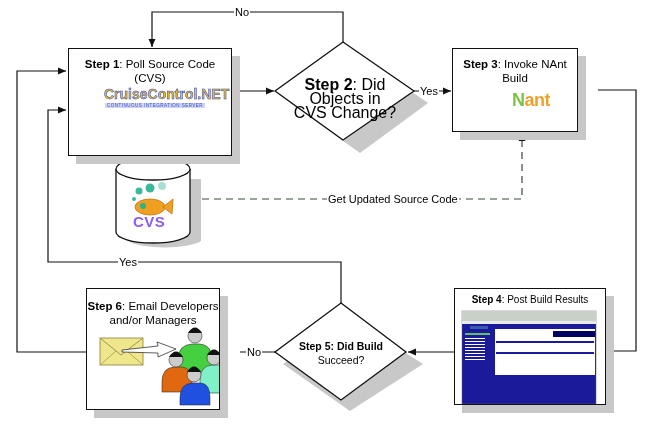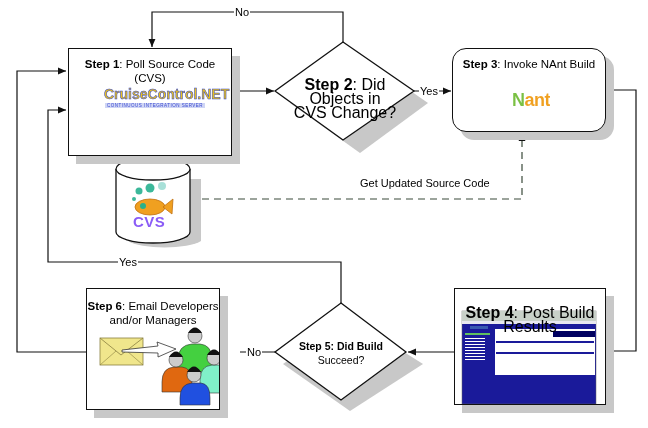--- a/index.html
+++ b/index.html
@@ -146,31 +146,31 @@
 </svg>
 
 <div class="box" style="left:68px; top:48px; width:164px; height:108px;">
   <div class="box-title" style="top:8px;">
     <b>Step 1</b><span>: Poll Source Code (CVS)</span>
   </div>
 </div>
 <div class="abs" style="left:104px; top:86px; font-size:14px; font-weight:bold; color:#e8c020; -webkit-text-stroke:0.5px #2a3fd0; letter-spacing:0px; font-family:'Liberation Sans', sans-serif;">CruiseControl.NET</div>
 <div class="abs" style="left:105px; top:103px; font-size:4.5px; color:#3a4ad0; background:#cfd5f5; letter-spacing:0.5px; padding:0 2px;">CONTINUOUS INTEGRATION SERVER</div>
 
-<div class="box" style="left:452px; top:48px; width:154px; height:84px;border-radius:14px;">
+<div class="box" style="left:452px; top:48px; width:126px; height:84px;">
   <div class="box-title" style="top:8px;">
     <b>Step 3</b><span>: Invoke NAnt Build</span>
   </div>
 </div>
 <div class="abs" style="left:512px; top:90px; font-size:18px; font-weight:bold; letter-spacing:-0.5px;">
   <span style="background:linear-gradient(90deg,#7ac043 0%,#7ac043 35%,#f0a020 35%,#f0a020 100%); -webkit-background-clip:text; background-clip:text; color:transparent;text-align:center;">Nant</span>
 </div>
 
 <div class="box" style="left:454px; top:288px; width:152px; height:117px; box-shadow:8px 8px 0 #c8c8c8; background:transparent;">
-  <div class="box-title" style="top:17px; font-size:16px;">
+  <div class="box-title" style="top:4px; font-size:10px;">
     <b>Step 4</b><span>: Post Build Results</span>
   </div>
 </div>
 
 <div class="box" style="left:86px; top:288px; width:134px; height:122px; background:transparent;">
   <div class="box-title" style="top:10px;">
     <b>Step 6</b><span>: Email Developers</span><br>
     <span>and/or Managers</span>
   </div>
 </div>
@@ -182,15 +182,15 @@
 
 <div class="dtext" style="left:285px; top:339px; width:112px; font-size:10.5px;">
   <b>Step 5: Did Build</b><br>
   <span>Succeed?</span>
 </div>
 
 <div class="abs" style="left:133px; top:213px; font-size:15px; font-weight:bold; color:#8b5cf6; letter-spacing:0.5px;">CVS</div>
 
 <div class="lbl" style="left:234px; top:6px;">No</div>
 <div class="lbl" style="left:419px; top:85px;">Yes</div>
-<div class="lbl" style="left:327px; top:177px;margin-left:32px;">Get Updated Source Code</div>
+<div class="lbl" style="left:327px; top:193px;">Get Updated Source Code</div>
 <div class="lbl" style="left:118px; top:256px;">Yes</div>
 <div class="lbl" style="left:246px; top:346px;">No</div>
 
 </body></html>

